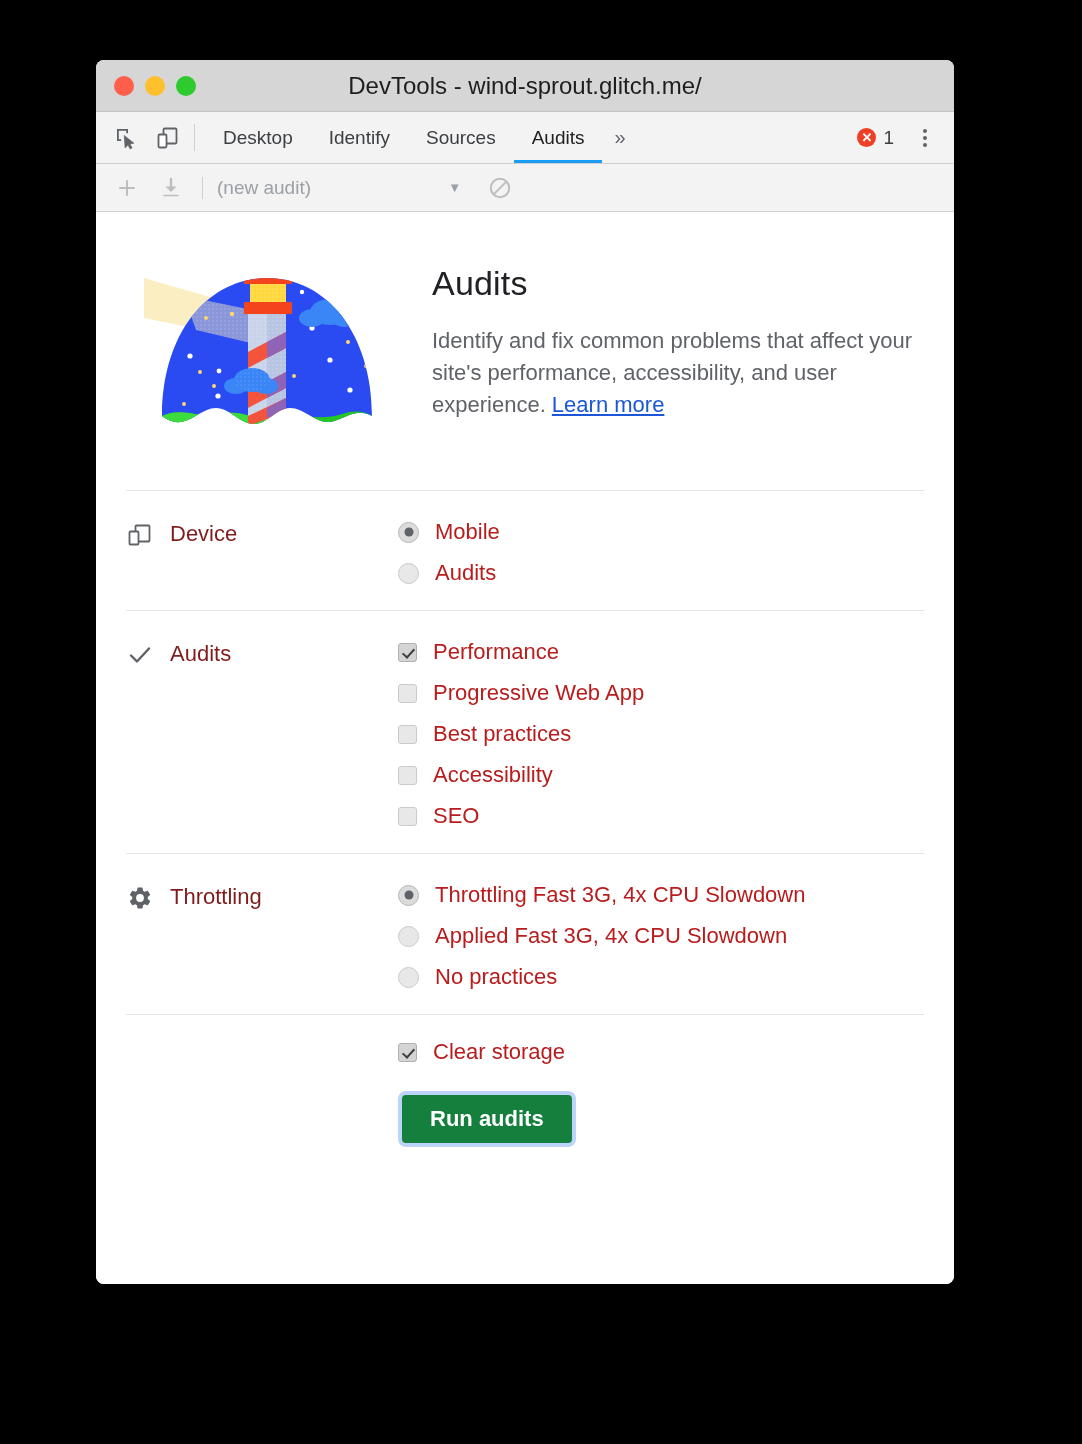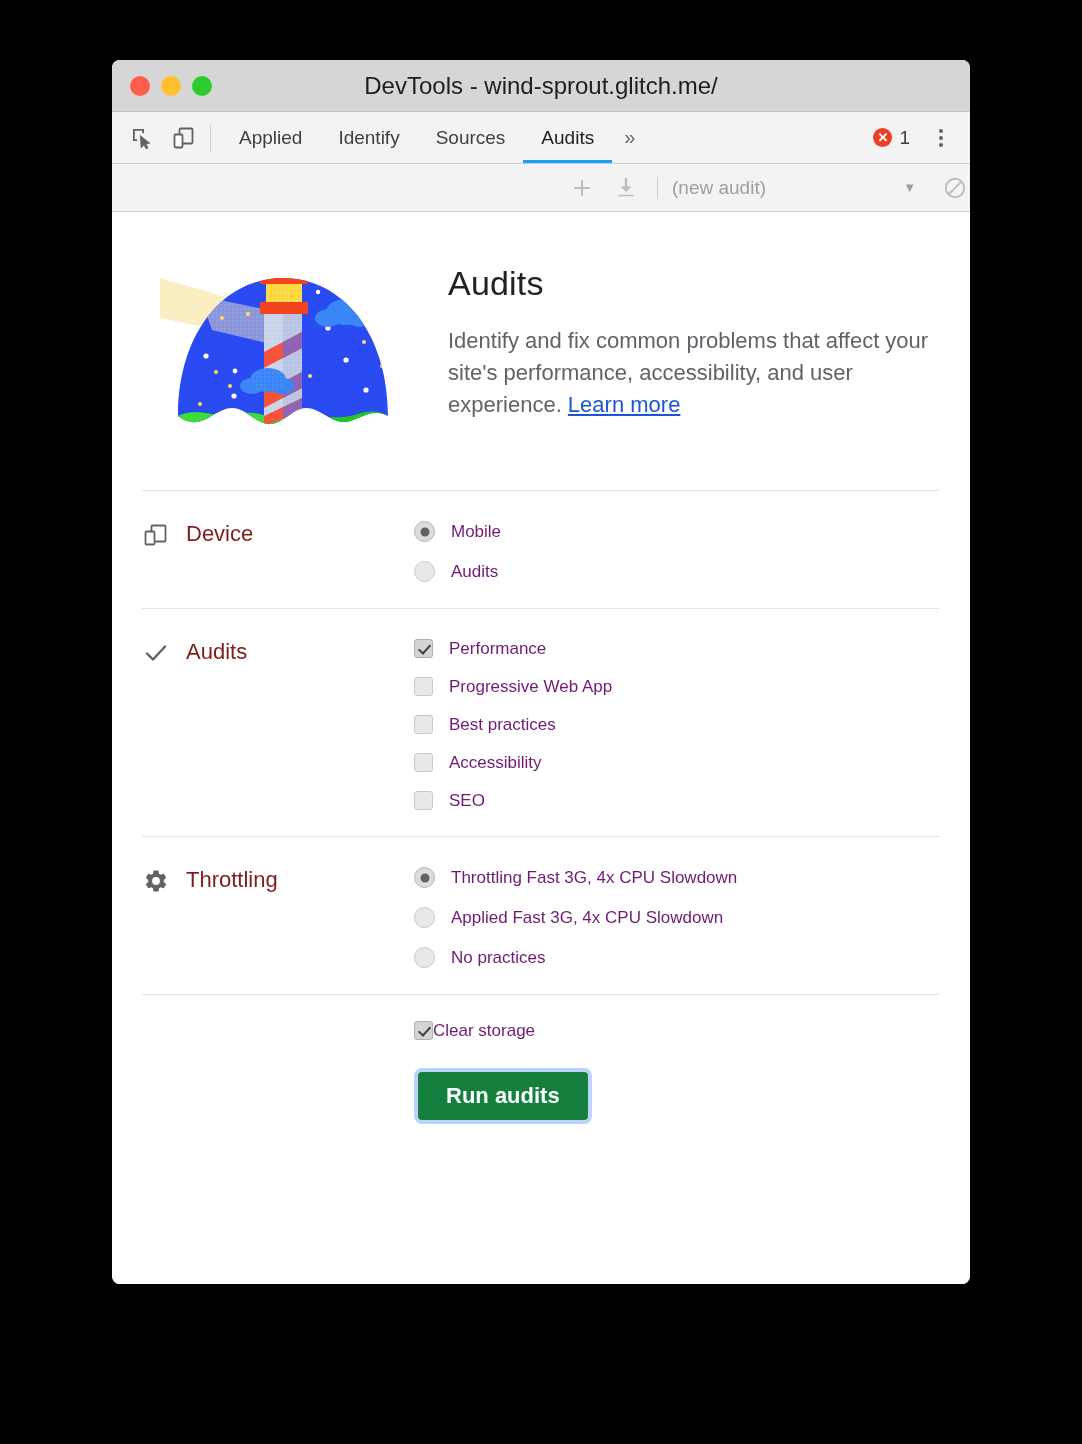--- a/index.html
+++ b/index.html
@@ -9,21 +9,21 @@
     height: 1444px;
     background: #000000;
     font-family: "Liberation Sans", sans-serif;
     overflow: hidden;
     position: relative;
   }
 
   
   .window {
     position: absolute;
-    left: 112px;
+    left: 96px;
     top: 60px;
     width: 858px;
     height: 1224px;
     background: #ffffff;
     border-radius: 8px;
     overflow: hidden;
     display: flex;
     flex-direction: column;
   }
 
@@ -150,21 +150,20 @@
 
   
   .actionbar {
     height: 48px;
     background: #f3f3f3;
     border-bottom: 1px solid #cfcfcf;
     display: flex;
     align-items: center;
     padding-left: 16px;
     flex: 0 0 auto;
-    justify-content: flex-end;
   }
   .ab-icon {
     width: 30px; height: 30px;
     display: flex; align-items: center; justify-content: center;
     margin-right: 14px;
   }
   .ab-sep {
     width: 1px; height: 22px;
     background: #cfcfcf;
     margin: 0 14px 0 2px;
@@ -263,22 +262,22 @@
     flex-direction: column;
     gap: 19px;
     padding-top: 2px;
   }
   .opt {
     display: flex;
     align-items: center;
     gap: 16px;
   }
   .opt-text {
-    font-size: 17px;
-    color: #701a75;
+    font-size: 22px;
+    color: #b91c1c;
     line-height: 1;
   }
 
   
   .radio {
     width: 21px; height: 21px;
     border-radius: 50%;
     flex: 0 0 auto;
     position: relative;
     background: #e8e8e8;
@@ -324,21 +323,21 @@
   
   .bottom {
     padding: 26px 30px 0 30px;
     display: flex;
     flex-direction: column;
     align-items: flex-start;
   }
   .clear-row {
     display: flex;
     align-items: center;
-    gap: 0;
+    gap: 16px;
     margin-left: 272px;
   }
   .run-wrap {
     margin-left: 272px;
     margin-top: 28px;
     padding: 4px;
     border-radius: 8px;
     background: #bcd4fb;
     display: inline-block;
   }
@@ -380,21 +379,21 @@
       <span class="tb-icon">
         <svg width="24" height="24" viewBox="0 0 24 24">
           <rect x="7.5" y="2.5" width="13" height="15" rx="1.2" fill="none" stroke="#5f6368" stroke-width="1.8"></rect>
           <rect x="2.5" y="8.5" width="8" height="13" rx="1.2" fill="#fff" stroke="#5f6368" stroke-width="1.8"></rect>
         </svg>
       </span>
     </div>
     <div class="vsep"></div>
     <div class="tabs">
       <div class="tab">
-        <span>Applied</span>
+        <span>Desktop</span>
       </div>
       <div class="tab">
         <span>Identify</span>
       </div>
       <div class="tab">
         <span>Sources</span>
       </div>
       <div class="tab active">
         <span>Audits</span>
       </div>

